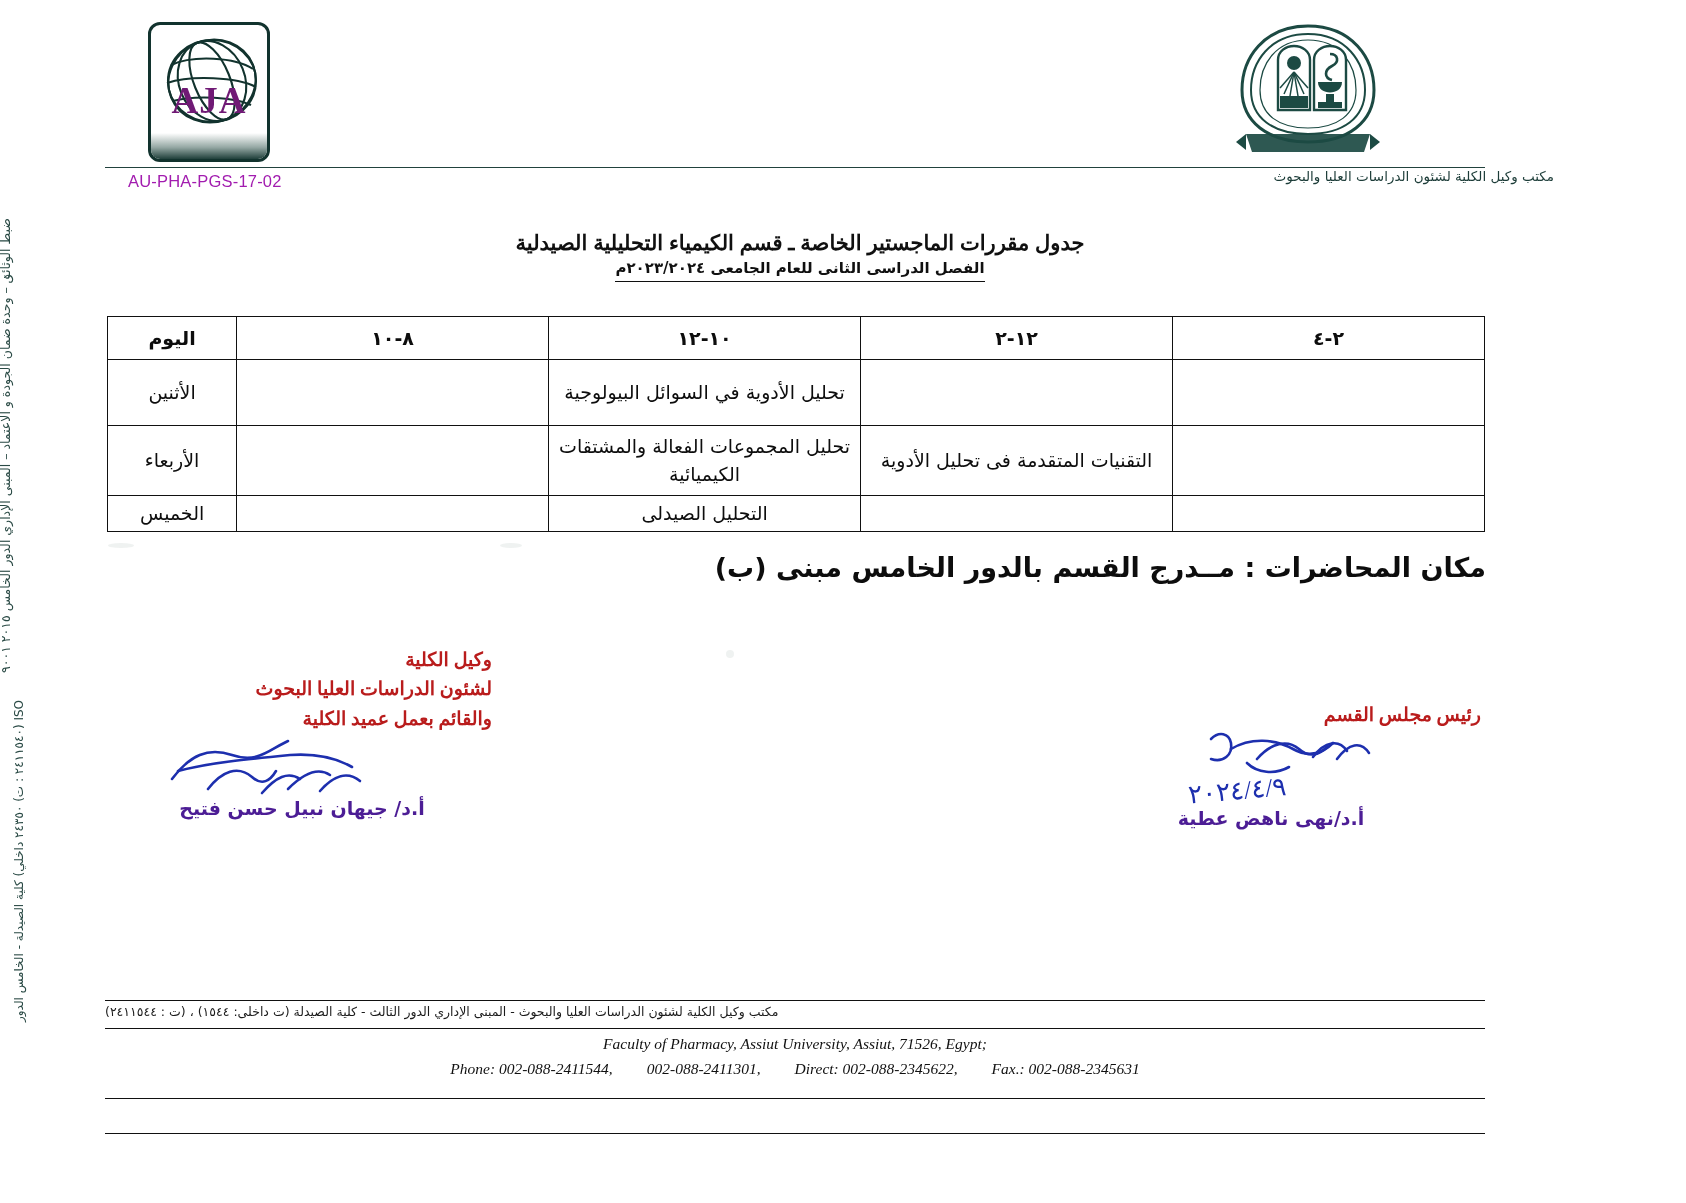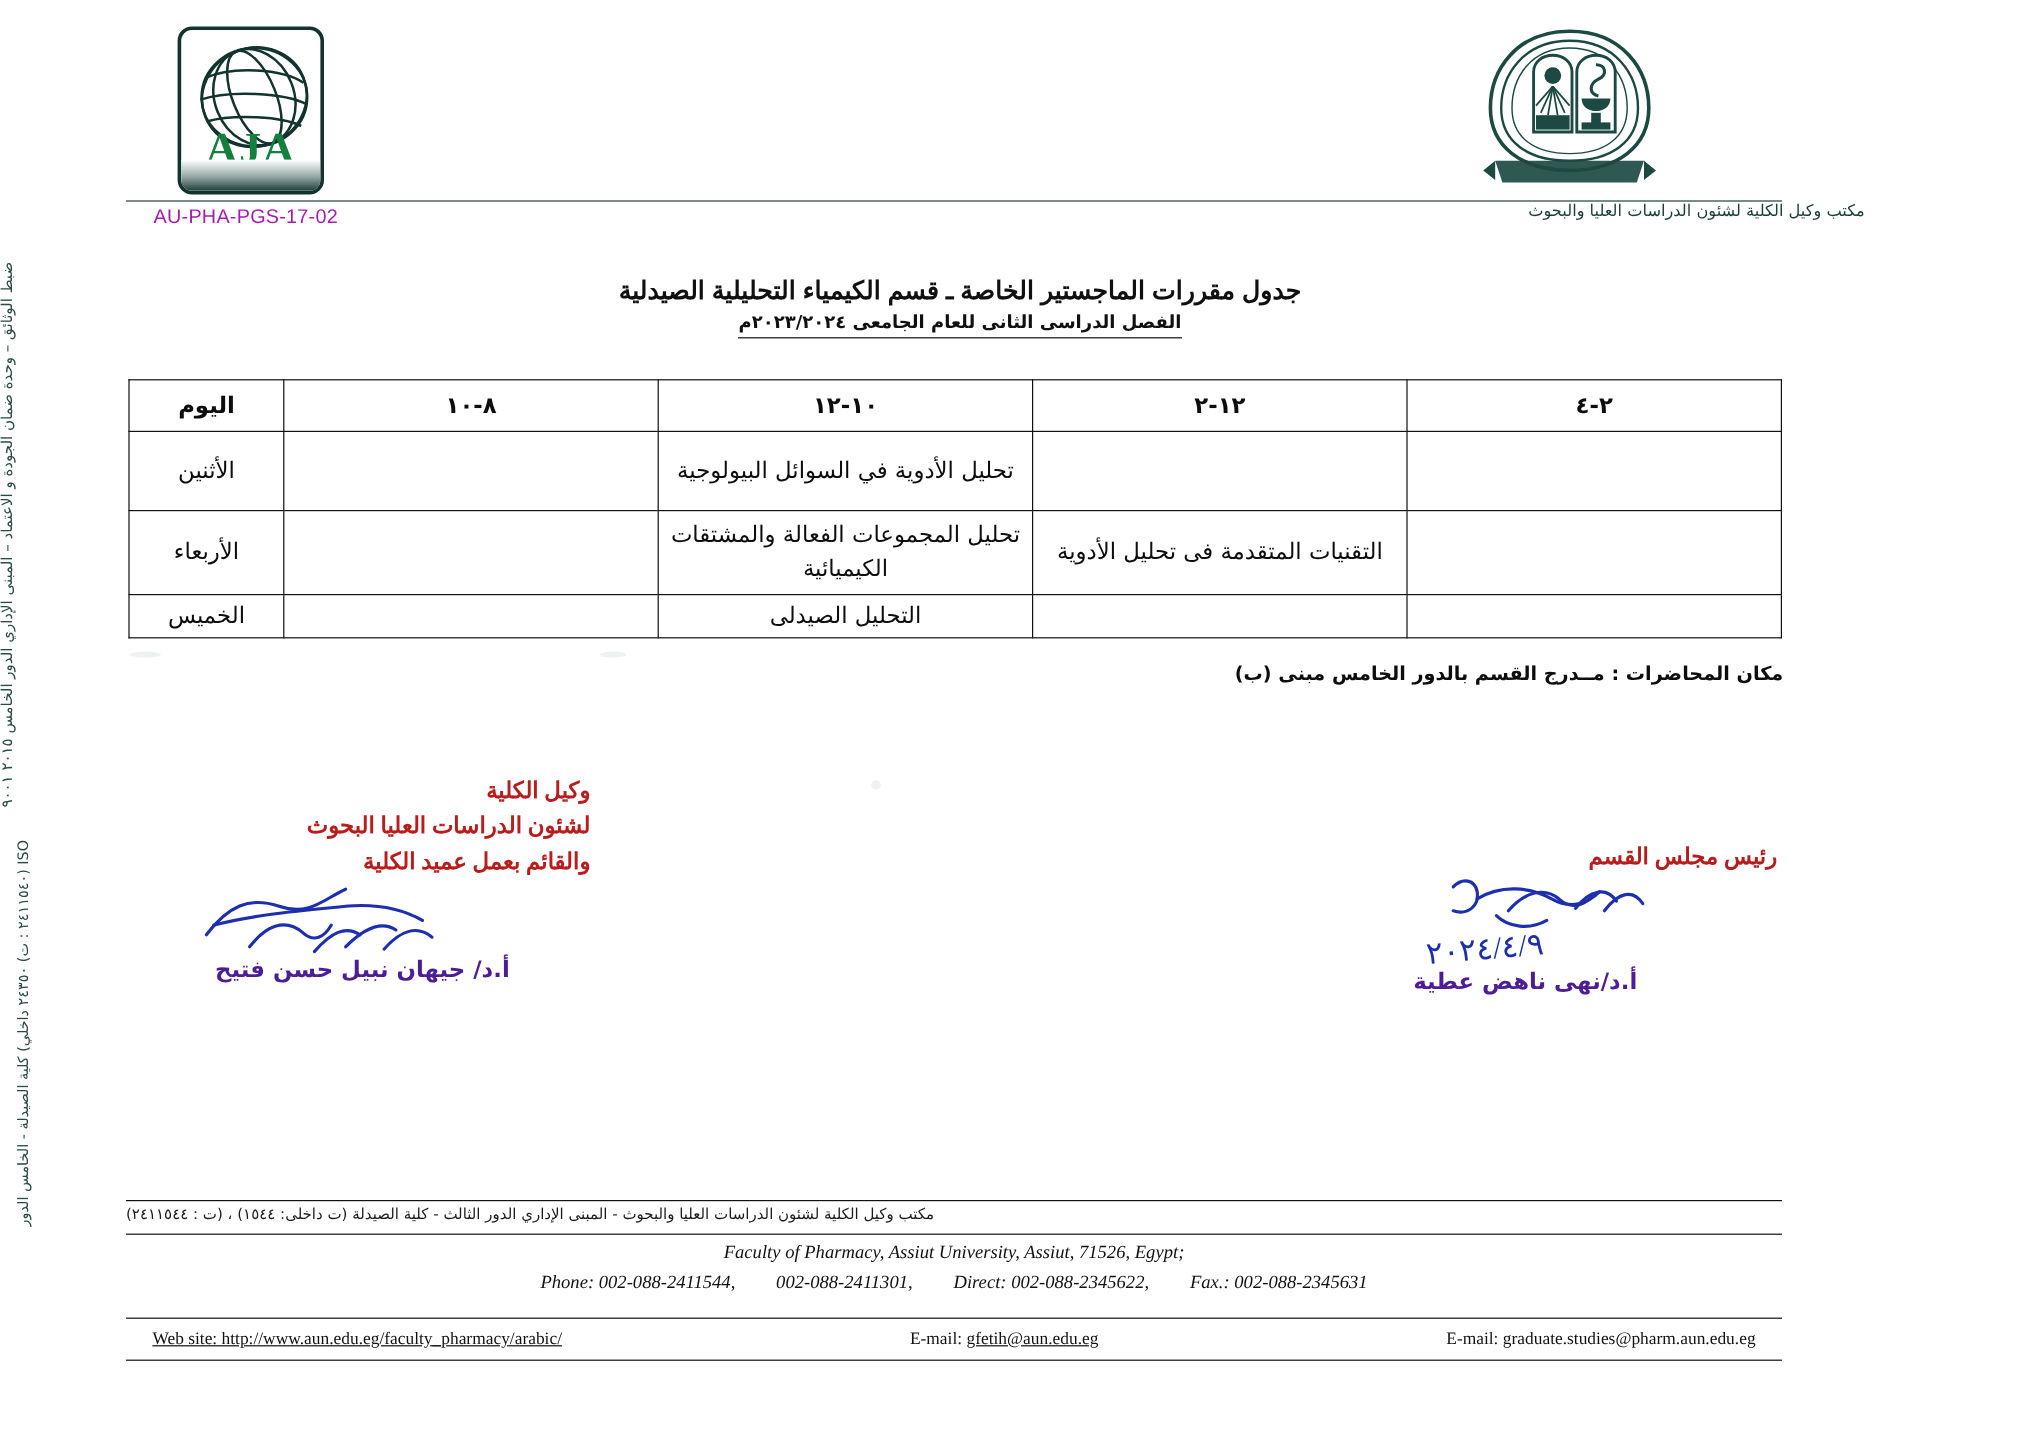--- a/index.html
+++ b/index.html
@@ -35,27 +35,27 @@
   }
   .aja-fade {
     position: absolute;
     left: 0; right: 0; bottom: 0;
     height: 26px;
     background: linear-gradient(to bottom, #ffffff 0%, #95a8a4 55%, #20403b 100%);
   }
   .aja-text {
     position: absolute;
     left: 0; right: 0;
-    bottom: 16px;
+    bottom: 40px;
     text-align: center;
     font-family: "Liberation Serif", serif;
     font-size: 37px;
     font-weight: 700;
     letter-spacing: 1px;
-    color: #15803d;
+    color: #701a75;
     line-height: 1;
   }
 
   .doc-code {
     position: absolute;
     left: 128px;
     top: 172px;
     font-family: "Liberation Sans", sans-serif;
     font-size: 16.5px;
     color: #a21caf;
@@ -189,21 +189,21 @@
   col.c-time { width: 23.2%; }
   col.c-day  { width: 9.6%; }
 
   
   .venue {
     position: absolute;
     right: 200px;
     top: 552px;
     direction: rtl;
     font-family: "DejaVu Sans", sans-serif;
-    font-size: 16px;
+    font-size: 27px;
     font-weight: 700;
     color: #0d0d0d;
     white-space: nowrap;
   }
 
   
   .sig-left {
     position: absolute;
     left: 112px;
     top: 645px;
@@ -484,26 +484,15 @@
     <div>Faculty of Pharmacy, Assiut University, Assiut, 71526, Egypt;</div>
     <div class="fl2">
       <span>Phone: 002-088-2411544,</span>
       <span>002-088-2411301,</span>
       <span>Direct: 002-088-2345622,</span>
       <span>Fax.: 002-088-2345631</span>
     </div>
   </div>
 
   <div class="footer-rule-bot"></div>
-  <div class="footer-links">
-    <span><span class="lnk">Web site: http://www.aun.edu.eg/faculty_pharmacy/arabic/</span></span>
-    <span>
-      <span>E-mail:</span>
-      <span class="lnk">gfetih@aun.edu.eg</span>
-    </span>
-    <span>
-      <span>E-mail:</span>
-      <span>graduate.studies@pharm.aun.edu.eg</span>
-    </span>
-  </div>
   <div class="footer-rule-end"></div>
 
 </div>
 
 </body></html>

